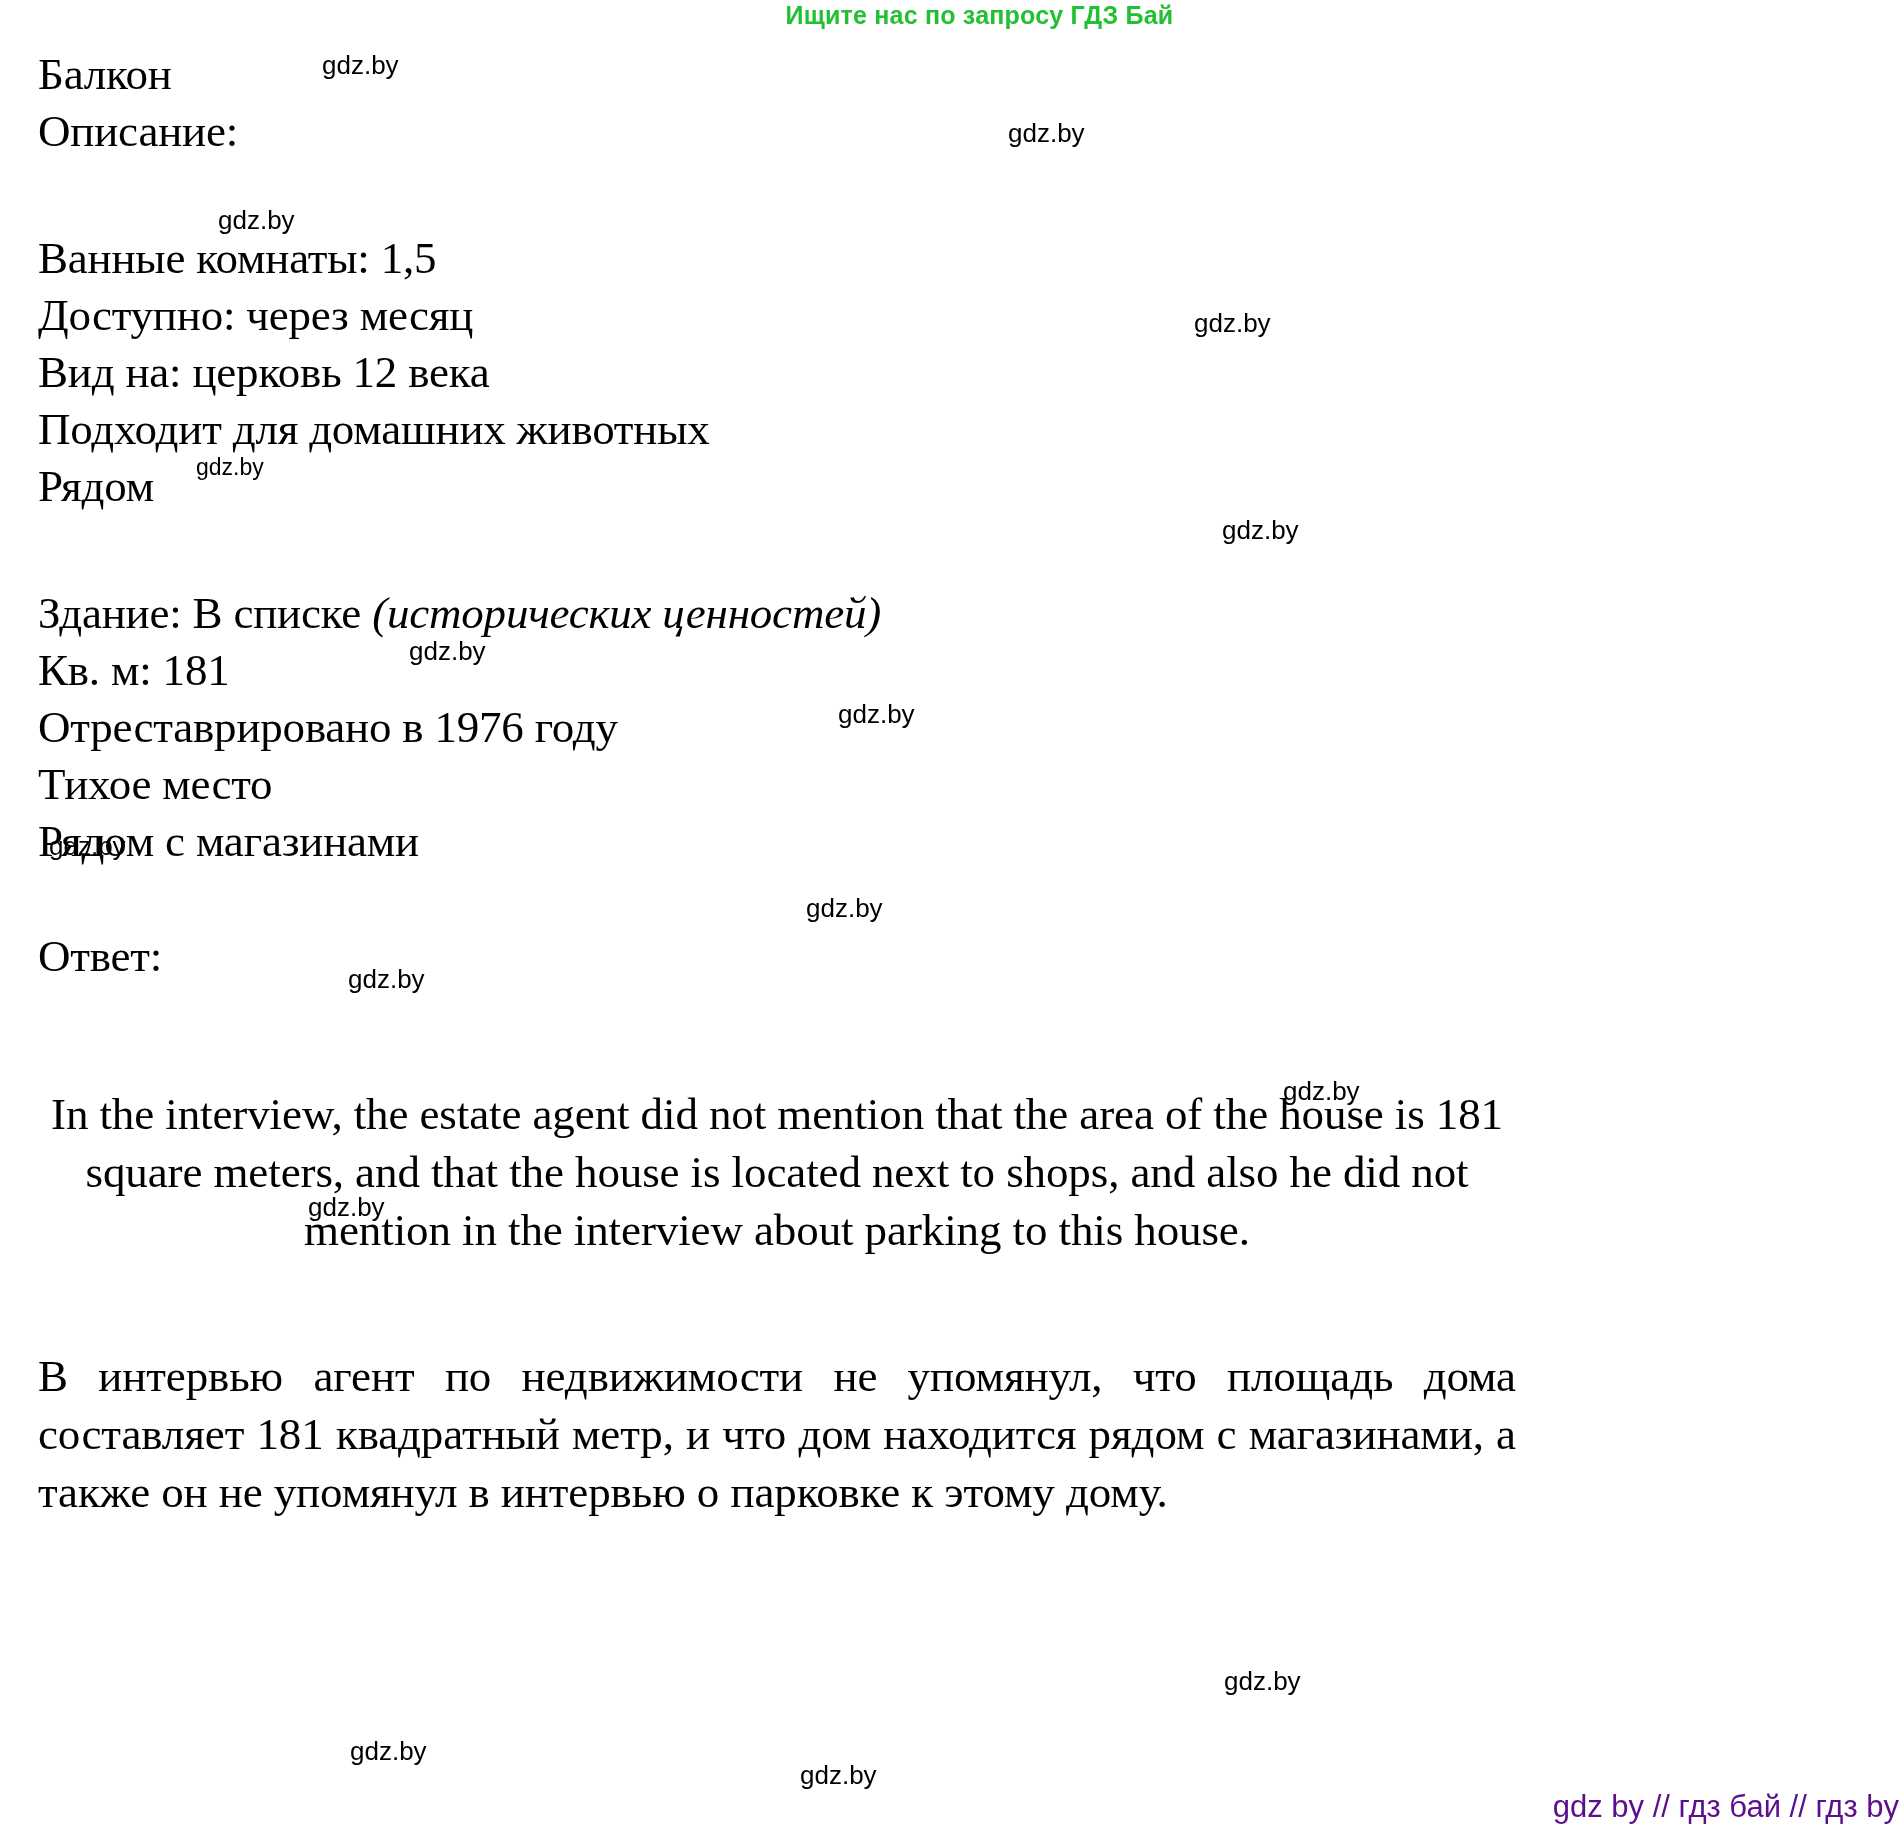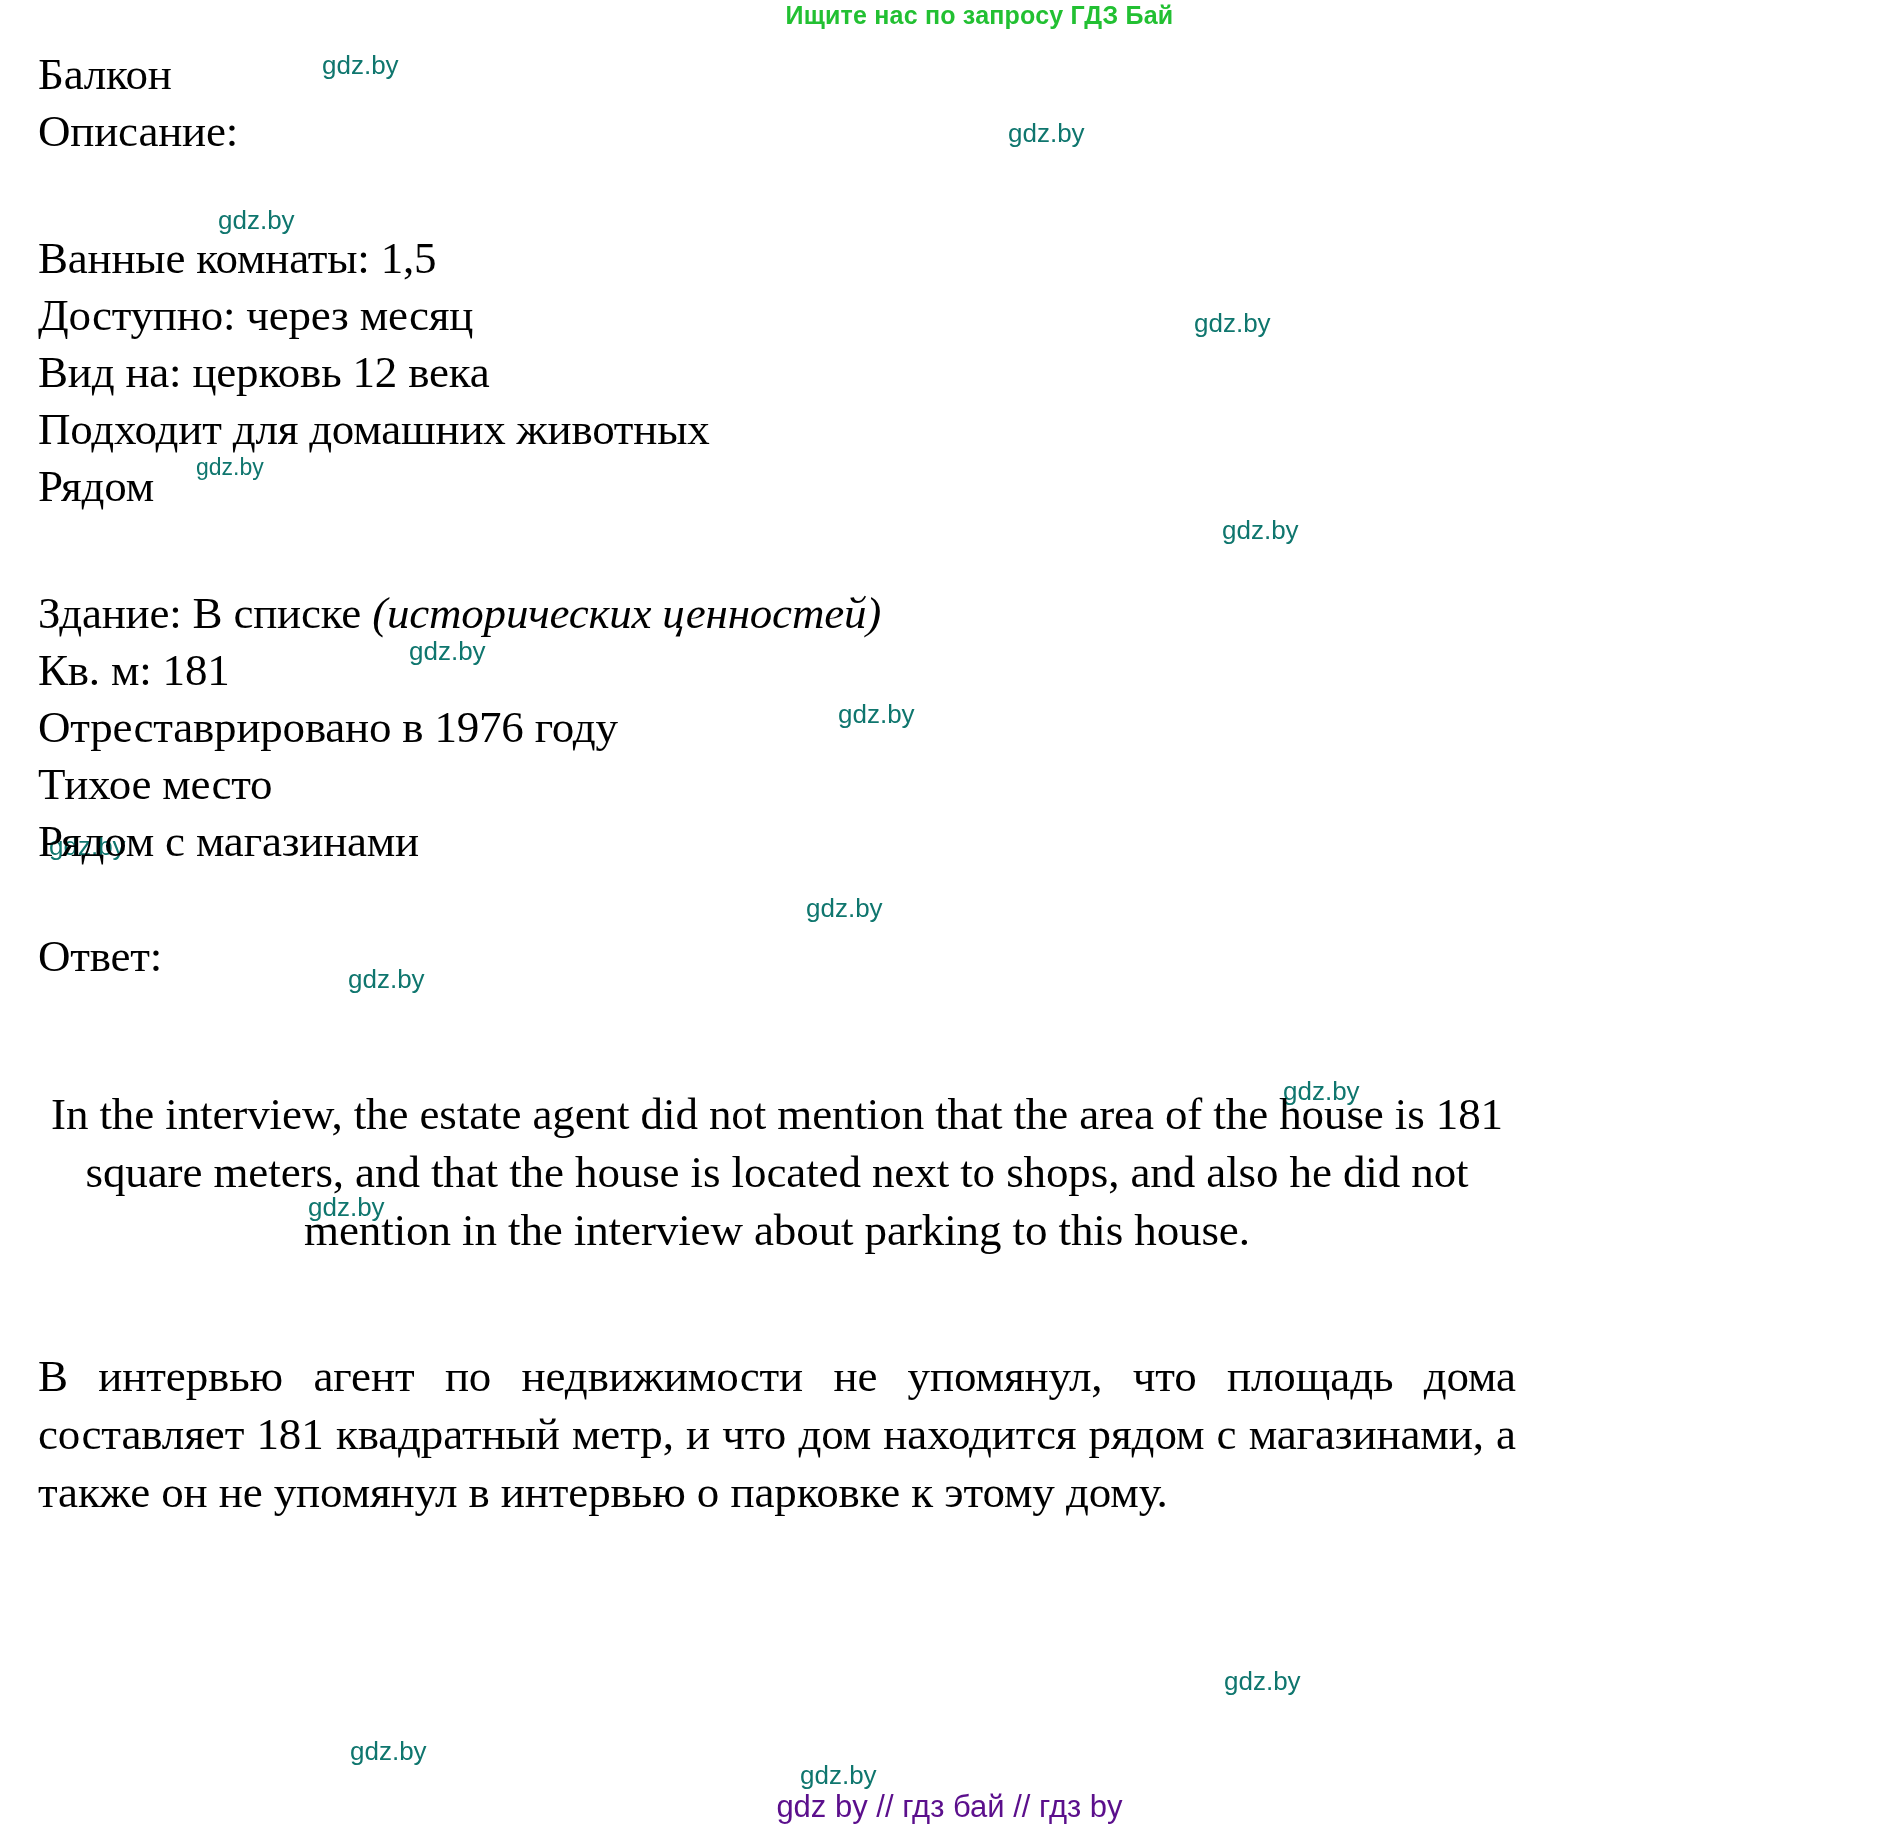--- a/index.html
+++ b/index.html
@@ -32,21 +32,21 @@
     line-height: 30px;
     padding-left: 30px;
   }
 
   
   .wm {
     position: absolute;
     font-family: "Liberation Sans", "DejaVu Sans", sans-serif;
     font-size: 26px;
     font-weight: 400;
-    color: #0f766e;
+    color: #000000;
     white-space: nowrap;
     line-height: 1;
   }
 
   
   .doc {
     position: absolute;
     left: 38px;
     top: 46px;
     width: 1478px;
@@ -74,21 +74,21 @@
     width: 1478px;
   }
   .para.left { text-align: center; }
 
   
   .footer {
     position: absolute;
     left: 0;
     top: 1788px;
     width: 1899px;
-    text-align: center;
+    text-align: right;
     font-family: "Liberation Sans", "DejaVu Sans", sans-serif;
     font-size: 31px;
     color: #5B0F8C;
     white-space: nowrap;
     line-height: 38px;
   }
 </style>
 </head>
 <body>
 

